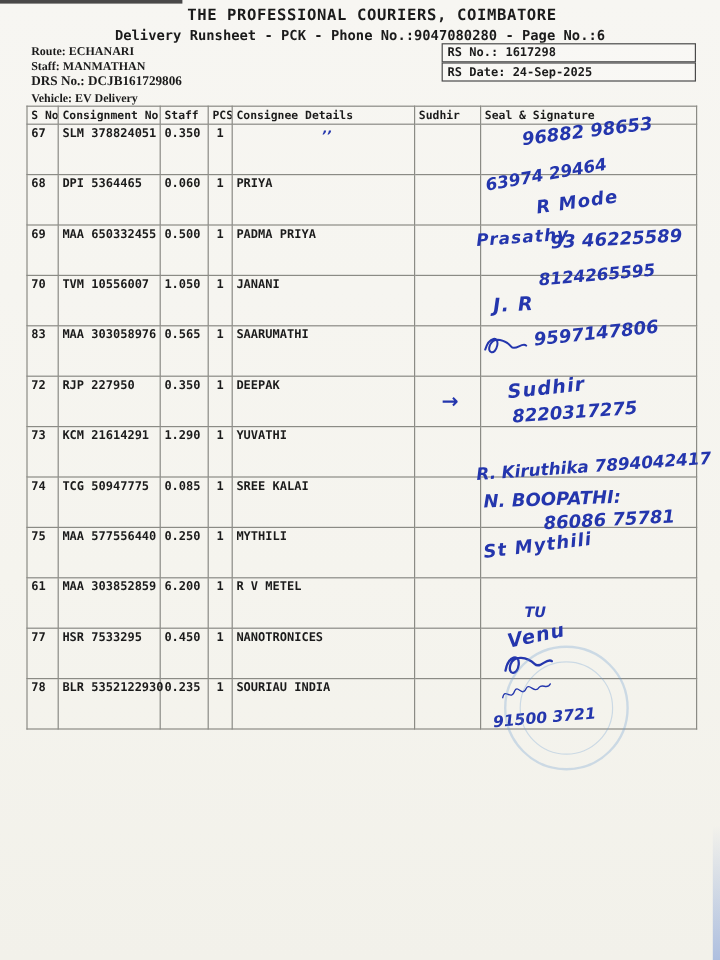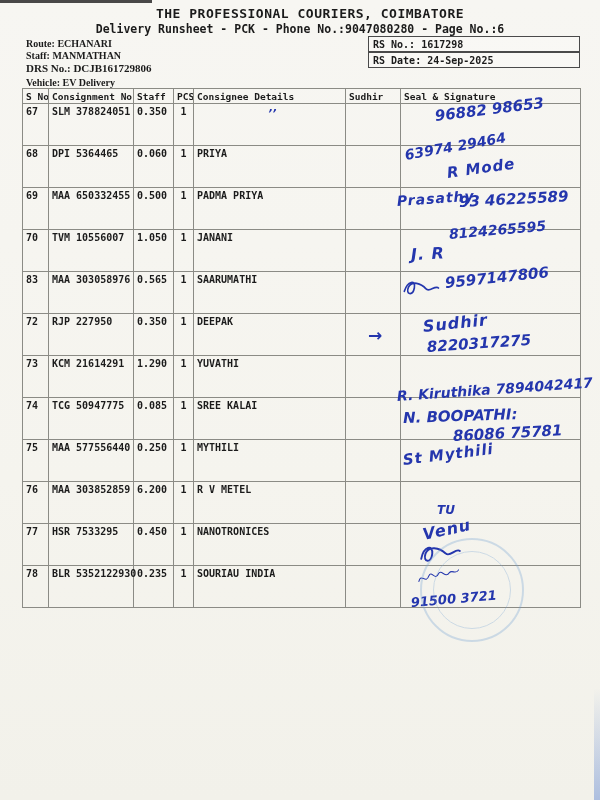--- a/index.html
+++ b/index.html
@@ -182,21 +182,21 @@
           <td class="c-cons">MAA 577556440</td>
           <td class="c-weight">0.250</td>
           <td class="c-pcs">1</td>
           <td class="c-consignee"><span>MYTHILI</span></td>
           <td class="c-remarks"></td>
           <td class="c-seal">
             <div class="ink ink-script" style="font-size: 15px; left: 2px; top: 12px; transform: rotate(-7deg);">St Mythili</div>
           </td>
         </tr>
         <tr>
-          <td class="c-sno">76</td>
+          <td class="c-sno">61</td>
           <td class="c-cons">MAA 303852859</td>
           <td class="c-weight">6.200</td>
           <td class="c-pcs">1</td>
           <td class="c-consignee"><span>R V METEL</span></td>
           <td class="c-remarks"></td>
           <td class="c-seal">
             <div class="ink ink-hand" style="font-size: 12px; left: 36px; top: 22px;">TU</div>
           </td>
         </tr>
         <tr>

